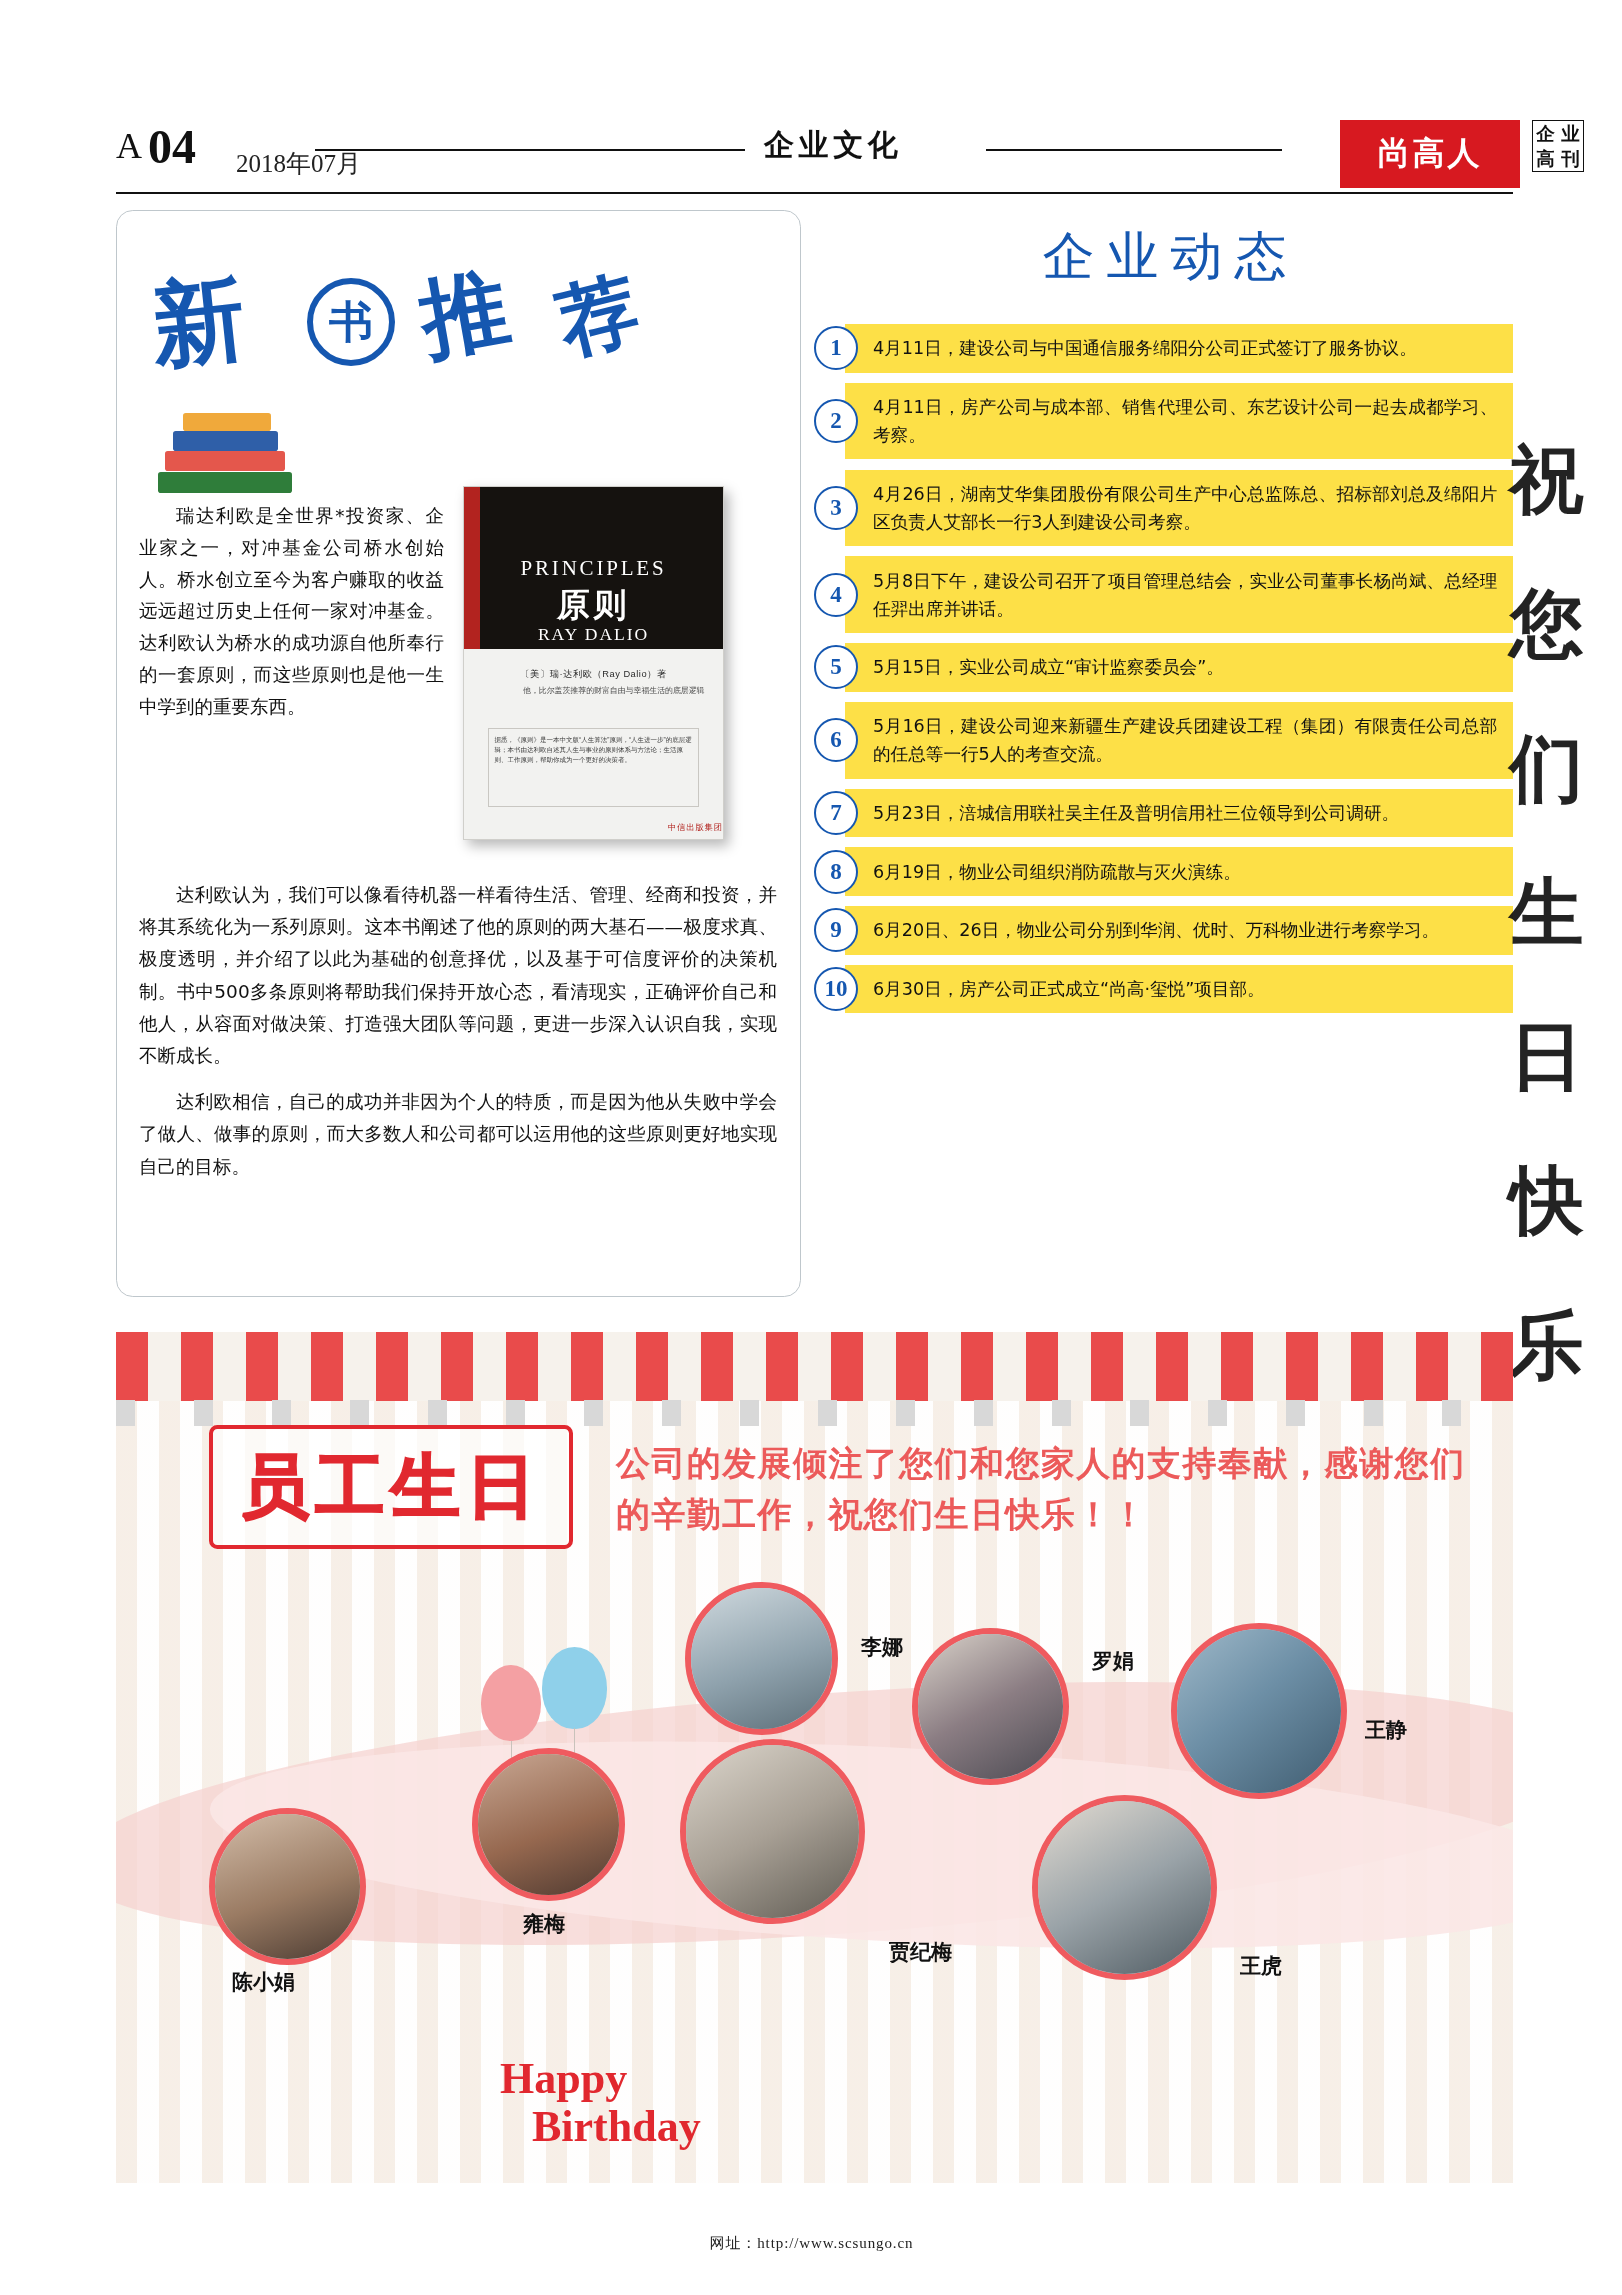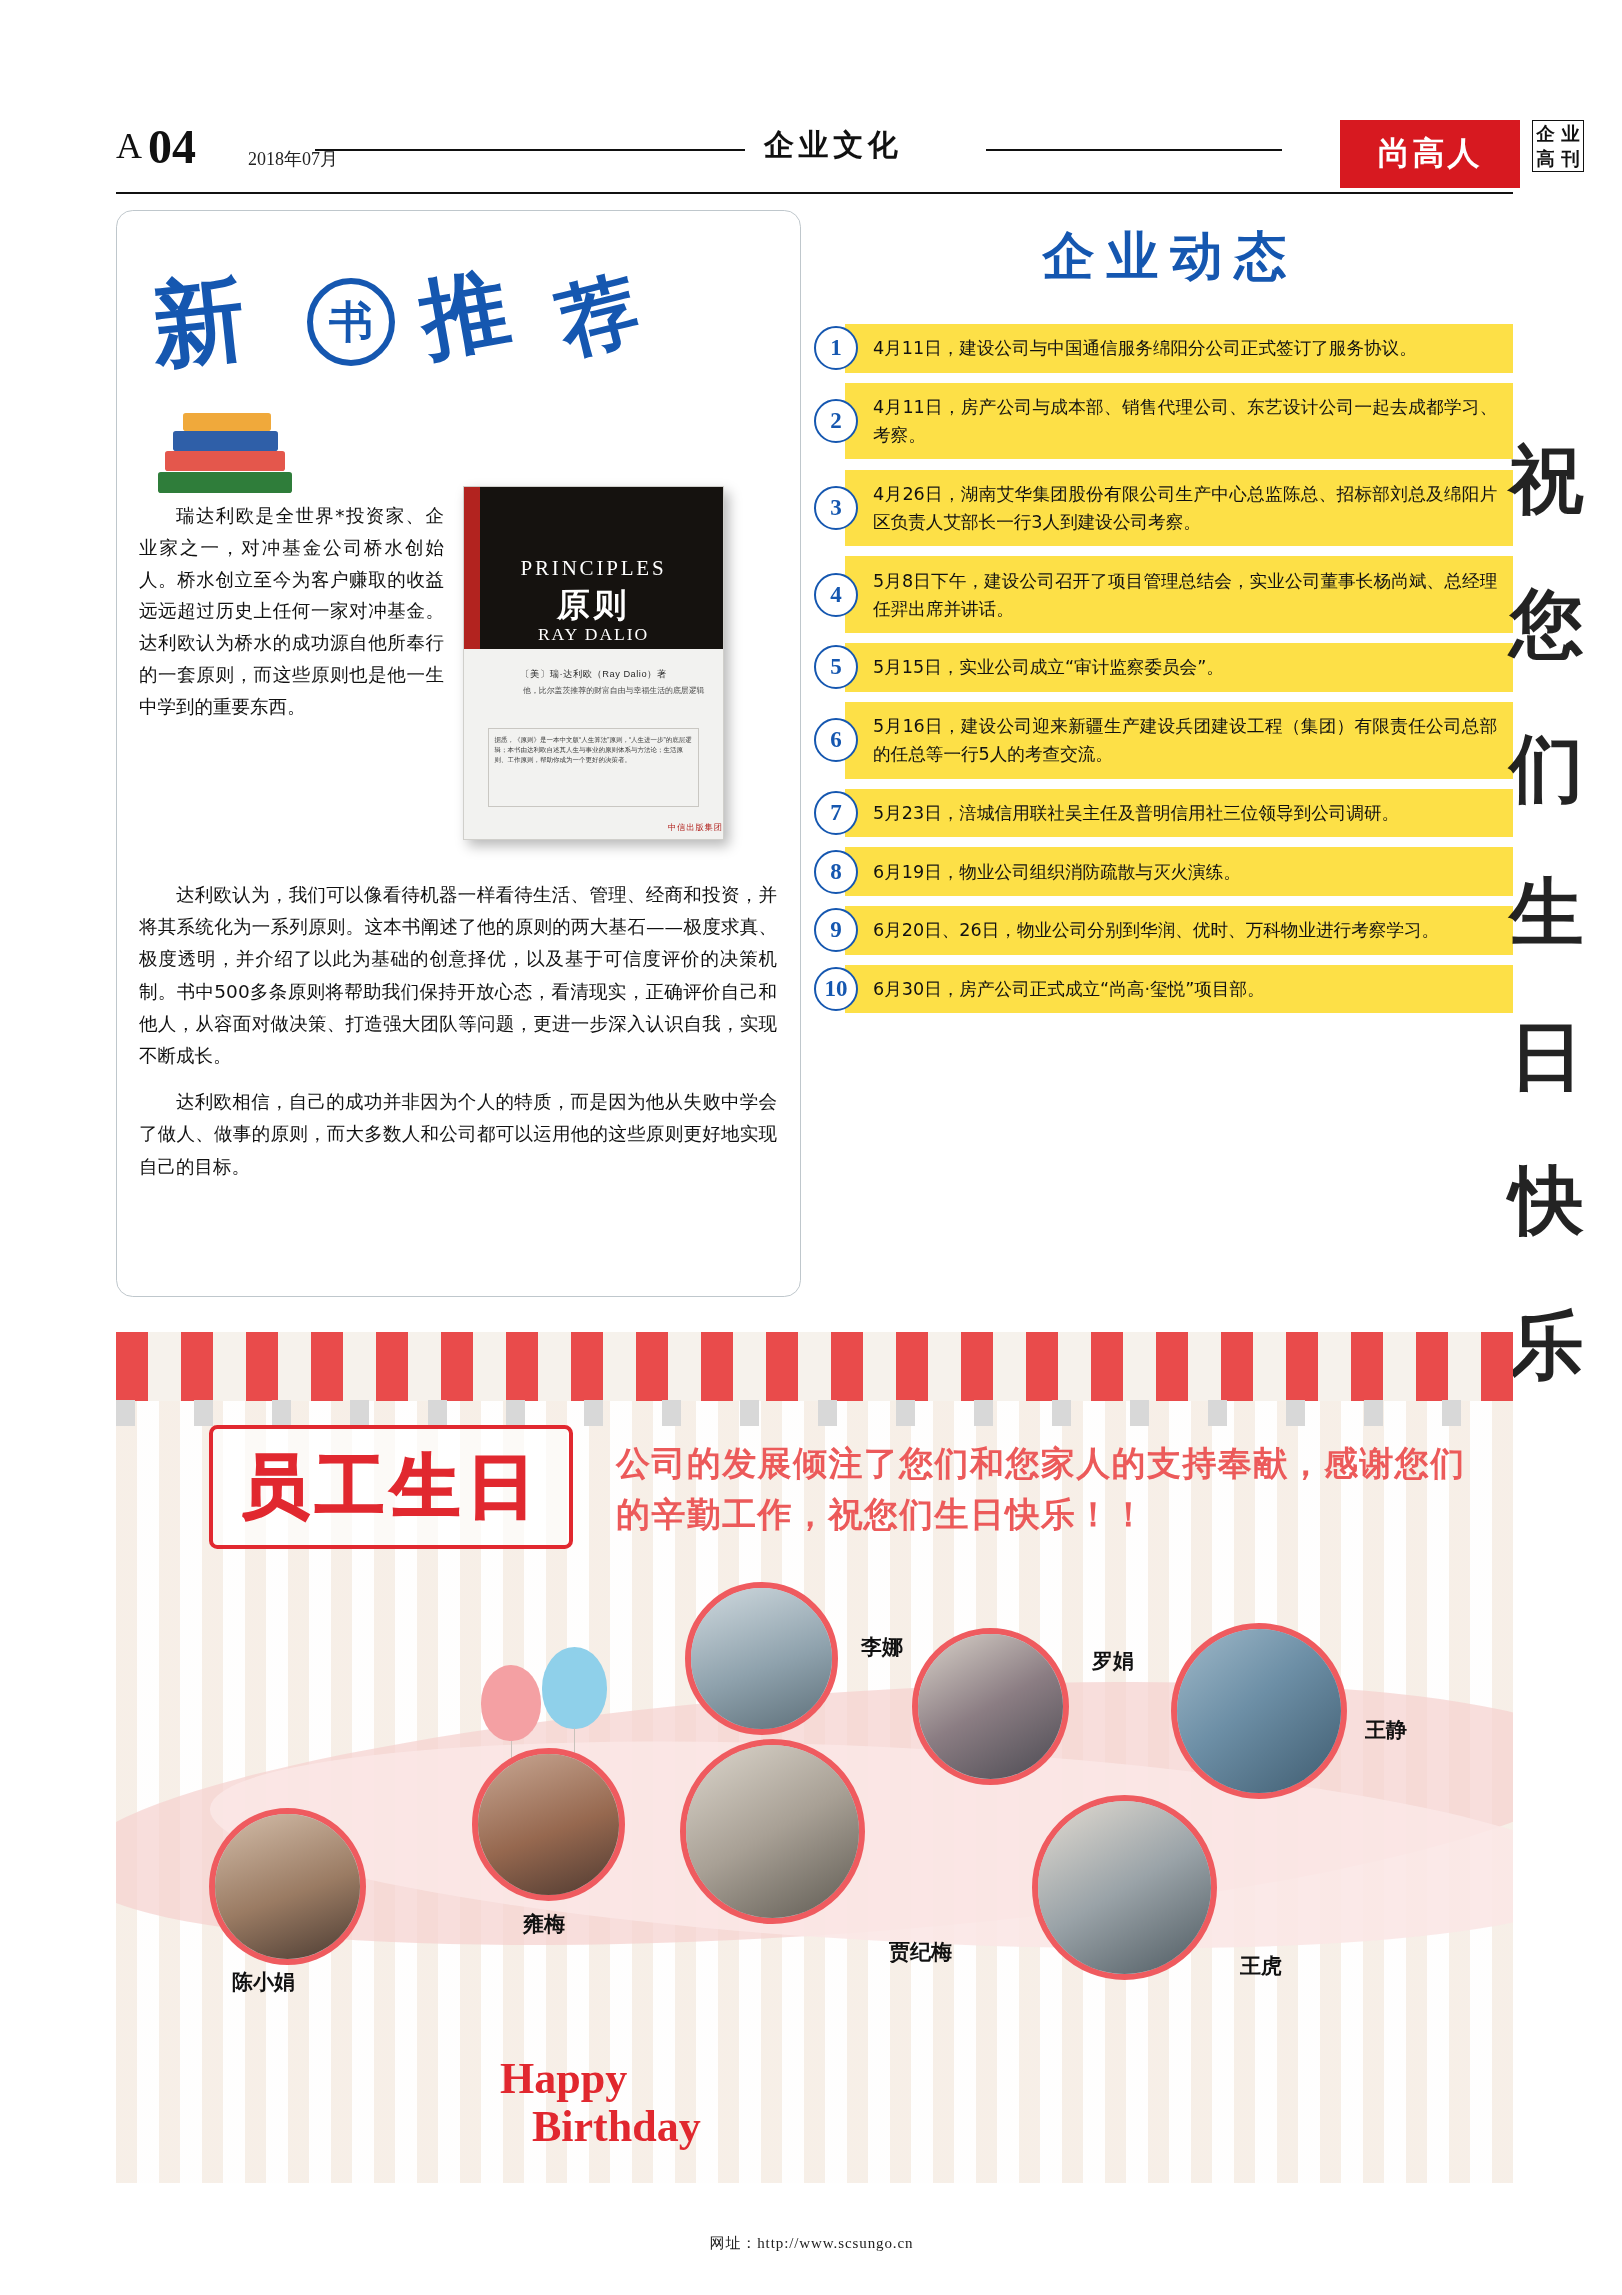--- a/index.html
+++ b/index.html
@@ -40,24 +40,24 @@
     position: absolute;
     left: 32px;
     top: -6.5px;
     font-family: "Liberation Serif", serif;
     font-size: 48px;
     font-weight: bold;
     color: #111;
   }
   .issue-date {
     position: absolute;
-    left: 132px;
+    left: 120px;
     top: 22px;
     font-family: "Liberation Serif", serif;
-    font-size: 18px;
+    font-size: 25px;
     color: #222;
   }
   .rule-left {
     position: absolute;
     left: 199px;
     top: 24px;
     width: 430px;
     height: 1.9px;
     background: #111;
   }
@@ -309,21 +309,21 @@
 
   
   .news-head {
     position: absolute;
     left: 828px;
     top: 222px;
     width: 685px;
     text-align: center;
     color: #1557b0;
     font-size: 52px;
-    font-weight: bold;
+    font-weight: normal;
     letter-spacing: 12px;
     font-family: "DejaVu Sans", sans-serif;
   }
   .news-list {
     position: absolute;
     left: 814px;
     top: 324px;
     width: 699px;
   }
   .news-item {

